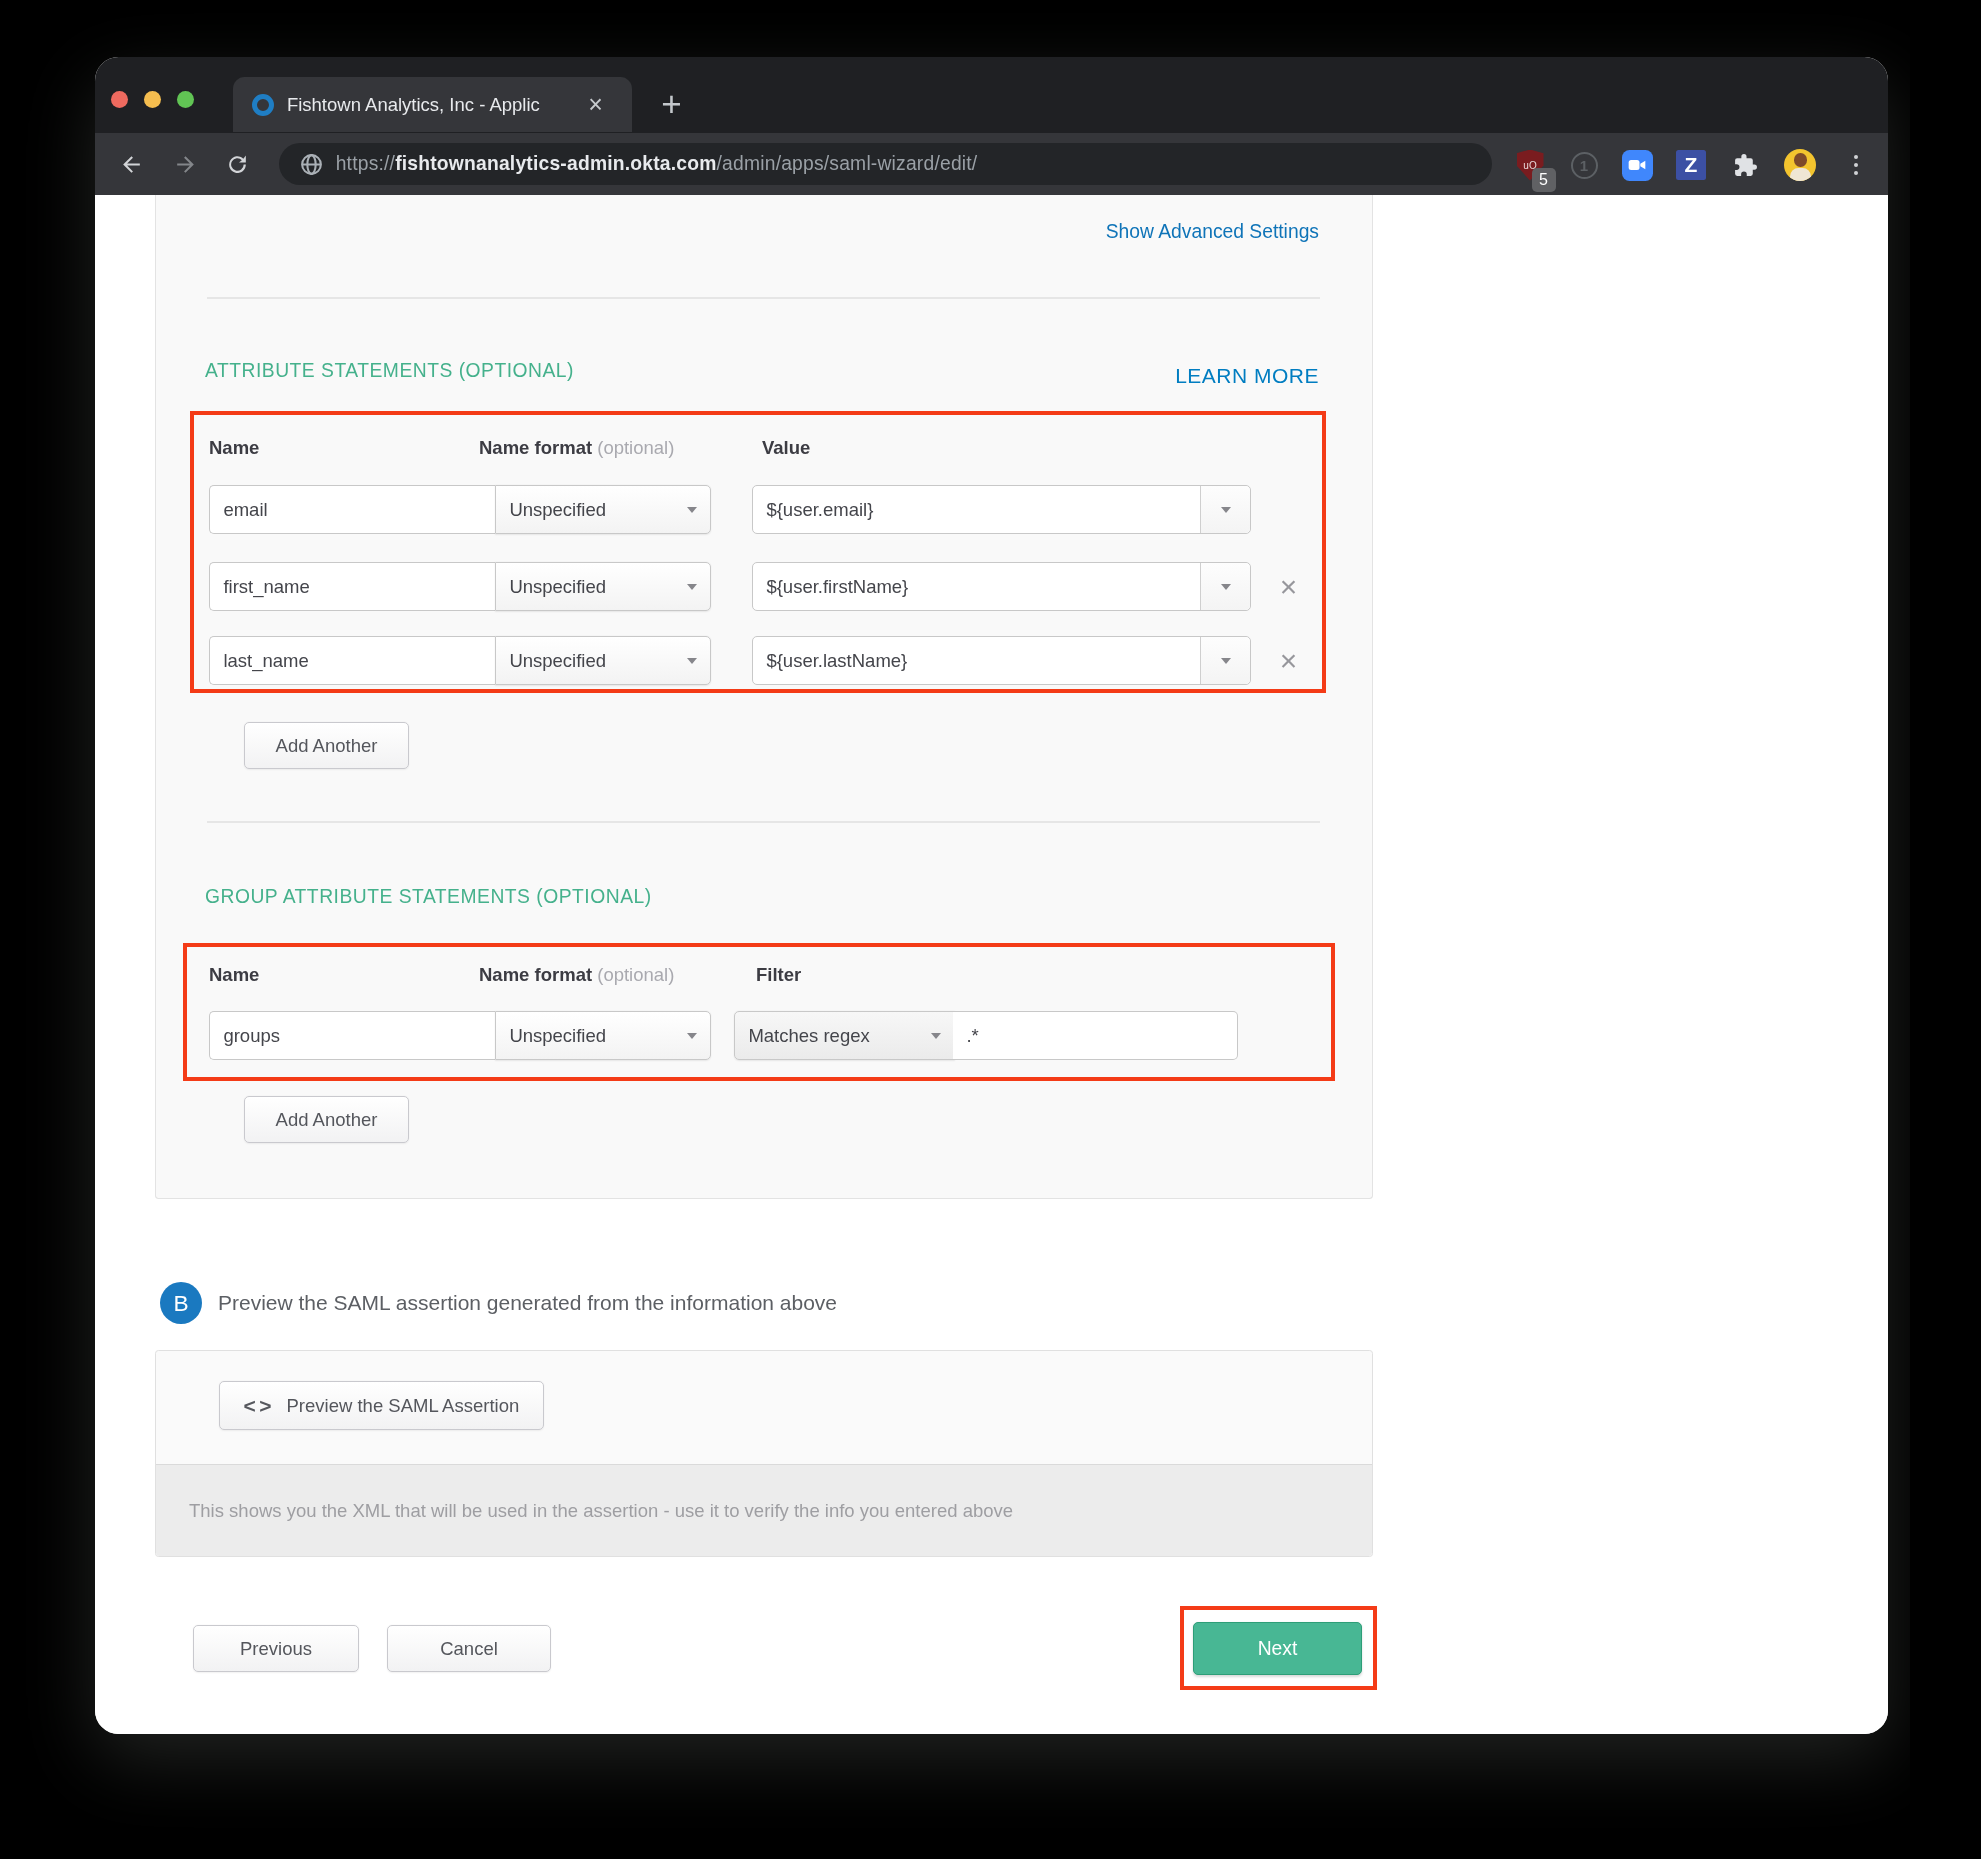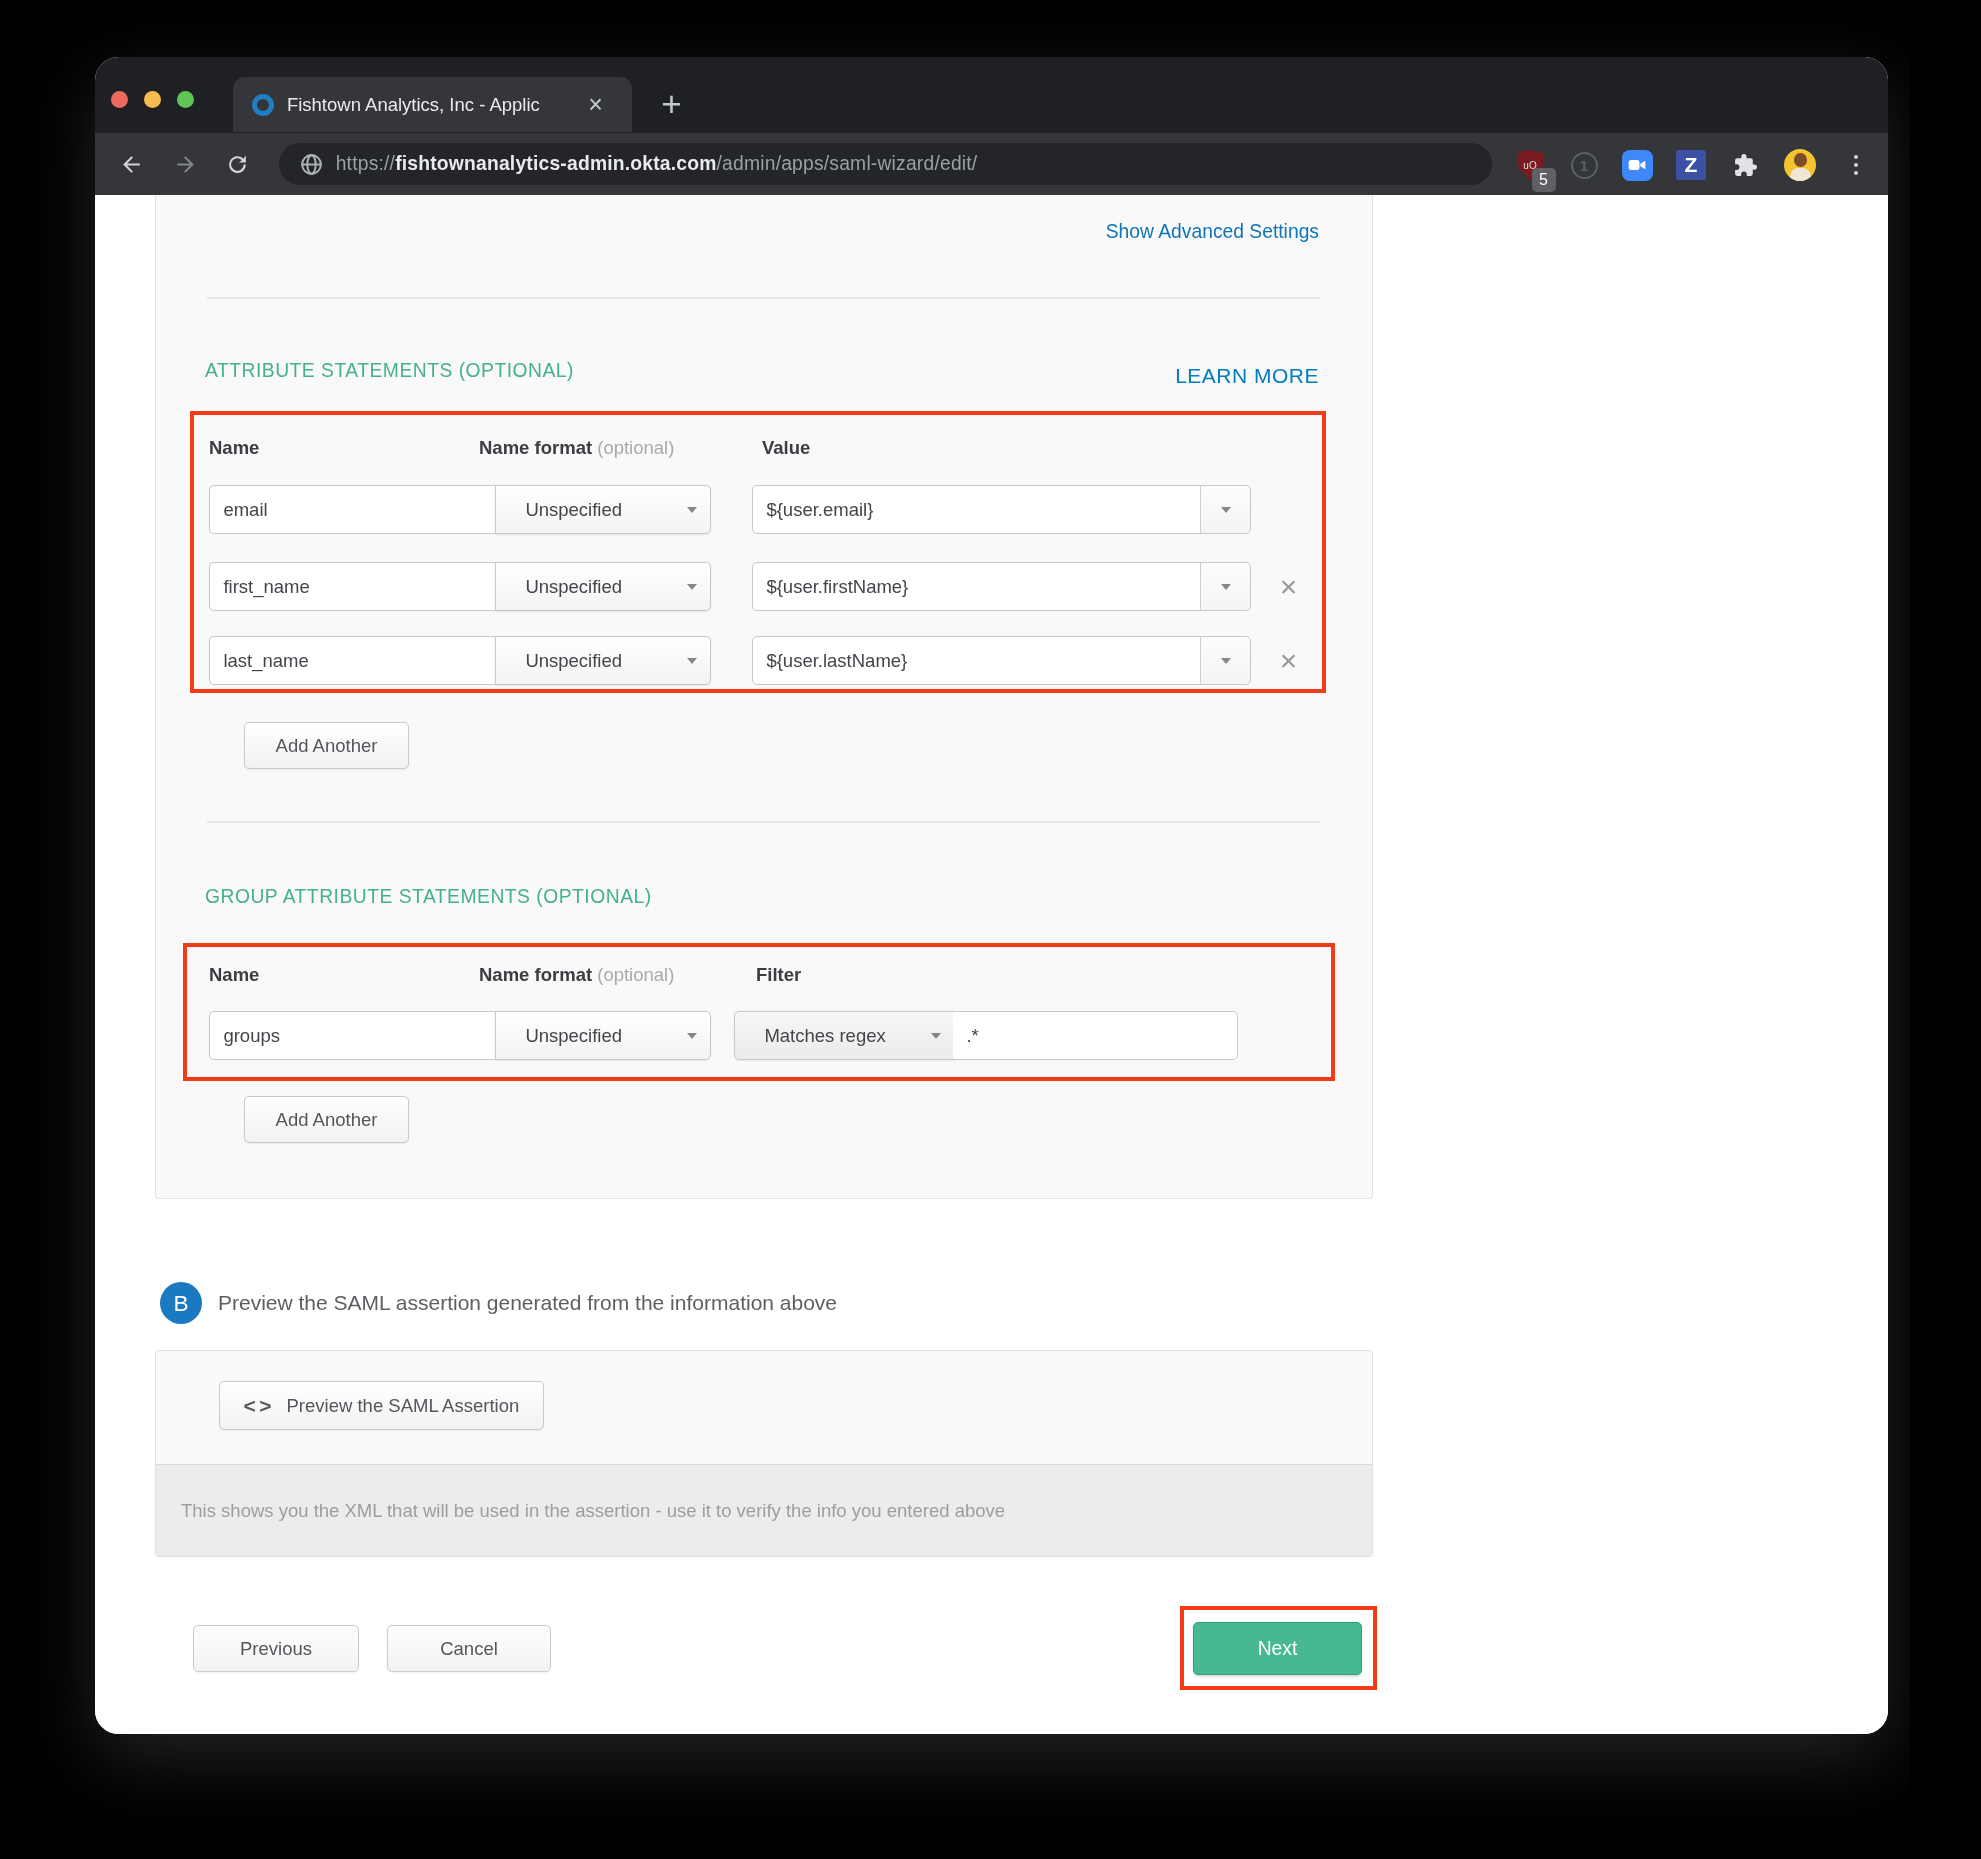--- a/index.html
+++ b/index.html
@@ -62,21 +62,21 @@
   .redbox1{left:95px;top:216px;width:1136px;height:282px;}
   .redbox2{left:88px;top:748px;width:1152px;height:138px;}
   .redbox3{left:1085px;top:1411px;width:197px;height:84px;}
   .colhead{position:absolute;font-size:18.5px;font-weight:700;color:#3c3c43;white-space:nowrap;}
   .colhead .opt{font-weight:400;color:#a9a9af;}
   .field{position:absolute;height:49px;box-sizing:border-box;font-size:18.5px;color:#44454b;}
   input.field{background:#fff;border:0.8px solid #c8c8c8;padding:0 13.4px;outline:none;
               font-family:"Liberation Sans",sans-serif;}
   .in-name{left:114px;width:286px;border-radius:5px 0 0 5px;border-right:none!important;}
   .select{background:linear-gradient(#ffffff,#f3f3f3);border:0.8px solid #c8c8c8;border-radius:5px;
-          box-shadow:0 0.8px 1.7px rgba(0,0,0,.08);display:flex;align-items:center;cursor:pointer;padding-left:16px;}
+          box-shadow:0 0.8px 1.7px rgba(0,0,0,.08);display:flex;align-items:center;cursor:pointer;}
   .select .label{margin-left:13.4px;flex:1;}
   .tri{width:0;height:0;border-left:5.9px solid transparent;border-right:5.9px solid transparent;
        border-top:6.7px solid #86868b;margin-right:13.4px;flex:none;}
   .sel-format{left:400px;width:216px;border-radius:0 5px 5px 0;}
   .combo{position:absolute;left:657px;width:499px;height:49px;box-sizing:border-box;background:#fff;
          border:0.8px solid #c8c8c8;border-radius:5px;display:flex;}
   .combo input{flex:1;border:none;outline:none;background:transparent;font-size:18.5px;color:#44454b;
                padding:0 13.4px;font-family:"Liberation Sans",sans-serif;min-width:0;}
   .combo .dd{width:49px;border-left:0.8px solid #cfcfcf;background:linear-gradient(#fdfdfd,#f4f4f4);
              border-radius:0 5px 5px 0;display:flex;align-items:center;justify-content:center;cursor:pointer;}
@@ -92,21 +92,21 @@
   .add1{left:110px;top:527px;width:165px;height:47px;}
   .add2{left:110px;top:901px;width:165px;height:47px;}
   .step-circle{position:absolute;left:65px;top:1087px;width:42px;height:42px;border-radius:50%;background:#1a79c0;
                color:#fff;font-size:22.7px;display:flex;align-items:center;justify-content:center;}
   .step-title{position:absolute;left:123px;top:1096px;font-size:21px;color:#5c5f64;}
   .panel-preview{position:absolute;left:60px;top:1155px;width:1218px;height:207px;background:#fafafa;
                  border:0.8px solid #e0e0e0;border-radius:3.4px;box-sizing:border-box;}
   .preview-btn{left:85px;top:1186px;height:49px;padding:0 23.5px;}
   .code-ico{color:#56585e;font-size:21px;font-weight:600;margin-right:11.7px;letter-spacing:3.4px;}
   .note-strip{position:absolute;left:0;right:0;bottom:0;height:91px;background:#ececec;
-              border-top:0.8px solid #dadada;border-radius:0 0 3.4px 3.4px;display:flex;align-items:center;}
+              border-top:0.8px solid #dadada;border-radius:0 0 3.4px 3.4px;display:flex;align-items:center;padding-left:8px;}
   .note-text{margin-left:25px;font-size:18.5px;color:#9e9ea2;}
   .btn-prev{left:59px;top:1430px;width:166px;height:47px;}
   .btn-cancel{left:253px;top:1430px;width:164px;height:47px;}
   .btn-next{position:absolute;left:1098px;top:1427px;width:169px;height:53px;background:#48b794;
             border:0.8px solid #2e9e78;border-radius:5px;color:#fff;font-size:19.3px;
             display:flex;align-items:center;justify-content:center;cursor:pointer;box-sizing:border-box;
             box-shadow:0 1.7px 2.5px rgba(0,0,0,.15);}
 </style>
 </head>
 <body>

